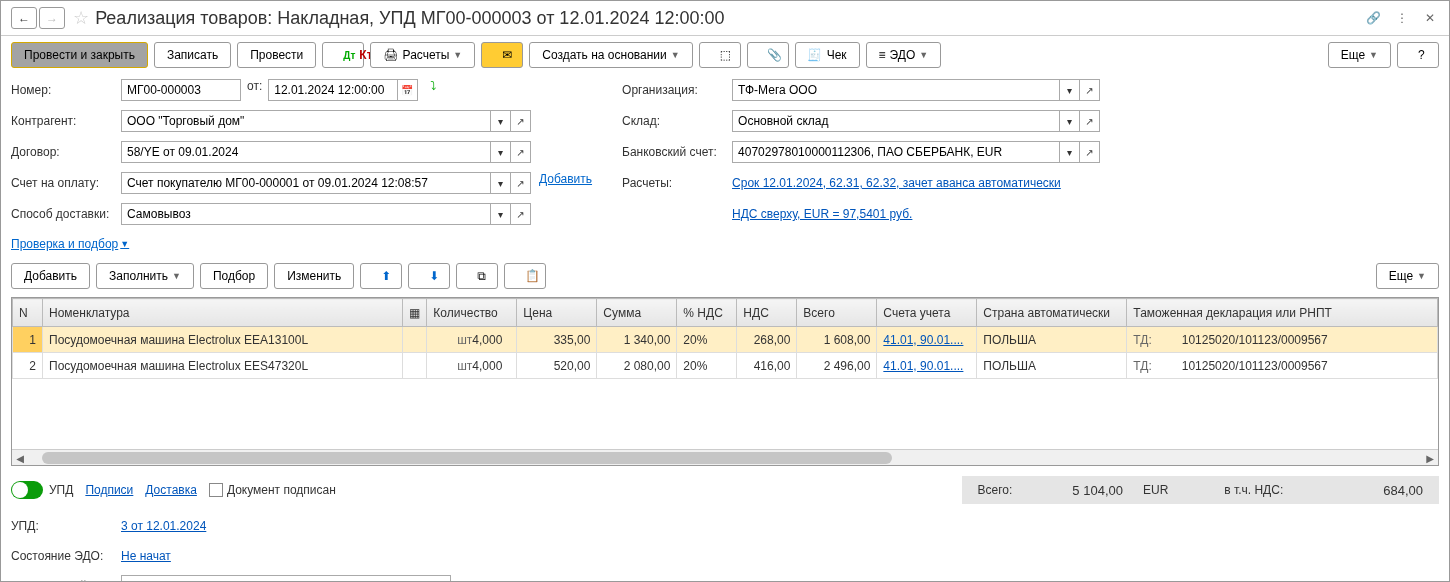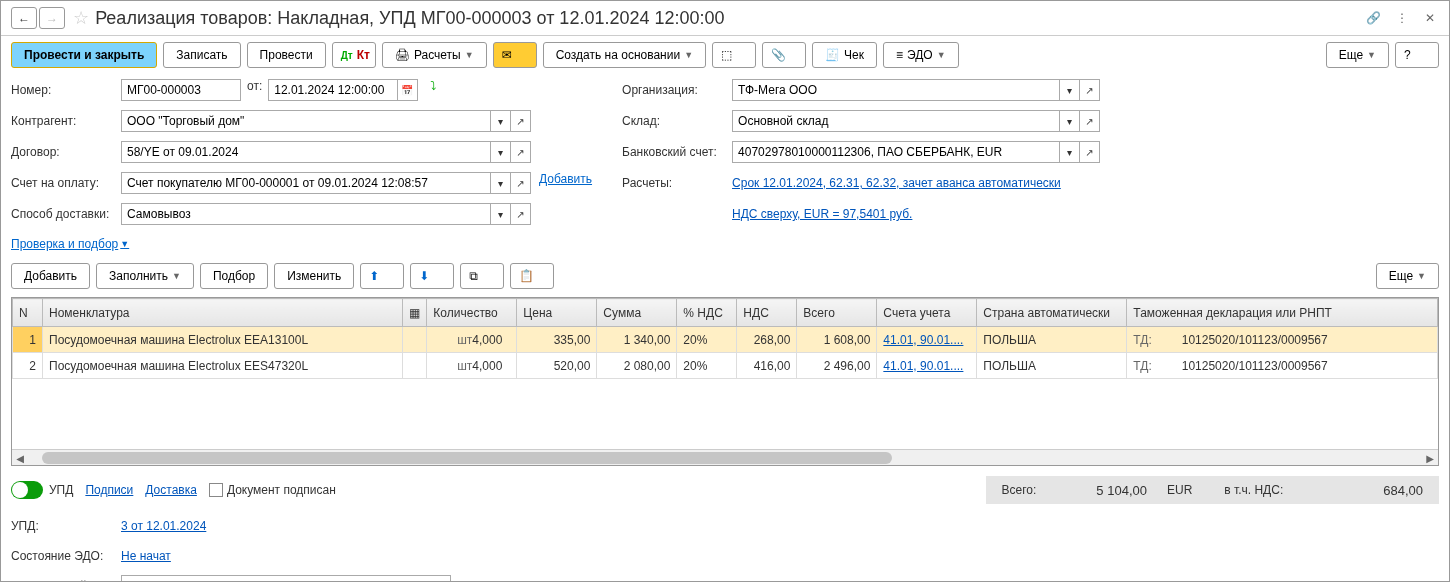--- a/index.html
+++ b/index.html
@@ -7,22 +7,22 @@
 .window{border:1px solid #999;width:1450px;height:582px;position:relative;overflow:hidden;background:#fff}
 .titlebar{display:flex;align-items:center;padding:6px 10px;border-bottom:1px solid #ccc}
 .nav-btn{width:26px;height:22px;border:1px solid #999;background:#fff;display:inline-flex;align-items:center;justify-content:center;border-radius:3px;margin-right:2px;cursor:pointer}
 .nav-btn.dis{color:#bbb}
 .star{font-size:18px;color:#ccc;margin:0 6px}
 .title{font-size:18px;font-weight:normal;flex:1}
 .title-actions{display:flex;gap:10px;align-items:center}
 .icon-btn{width:18px;height:18px;display:flex;align-items:center;justify-content:center;cursor:pointer;color:#666}
 .toolbar{display:flex;align-items:center;padding:6px 10px;gap:6px;flex-wrap:wrap}
 .btn{border:1px solid #999;background:#fff;padding:4px 12px;border-radius:3px;cursor:pointer;font-size:12px;display:inline-flex;align-items:center;gap:4px;height:26px}
-.btn.yellow{background:#7dd3fc;border-color:#d4a800;font-weight:bold}
-.btn.icon-only{padding:4px 8px;width:44px;justify-content:flex-start}
+.btn.yellow{background:#a3a3a3;border-color:#d4a800;font-weight:normal}
+.btn.icon-only{padding:4px 20px;width:22px;justify-content:flex-start}
 .btn .caret{font-size:9px;color:#666}
 .form-area{padding:4px 10px}
 .two-col{display:flex;gap:30px}
 .col{flex:0 0 auto}
 .field-row{display:flex;align-items:center;margin-bottom:7px;height:24px}
 .field-label{width:110px;color:#333}
 .col2 .field-label{width:110px}
 .input-wrap{display:flex;align-items:flex-start}
 .input{border:1px solid #aaa;background:#fff;padding:3px 5px;height:22px;font-size:12px}
 .input.num{width:120px}
@@ -297,21 +297,21 @@
       </div>
     <span style="margin-right:12px">УПД</span>
     <span class="link blue" style="margin-right:12px">Подписи</span>
     <span class="link blue" style="margin-right:12px">Доставка</span>
     <span class="check"></span>
     <span>Документ подписан</span>
     <div class="totals">
       <span class="lbl">Всего:</span>
       <span class="val">5 104,00</span>
       <span>EUR</span>
-      <span style="margin-left:12px">в т.ч. НДС:</span>
+      <span style="margin-left:36px">в т.ч. НДС:</span>
       <span class="val" style="margin-left:80px">684,00</span>
     </div>
   </div>
 
   <div class="bottom-fields">
     <div class="field-row">
       <div class="field-label">УПД:</div>
       <span class="link blue">3 от 12.01.2024</span>
     </div>
     <div class="field-row">

